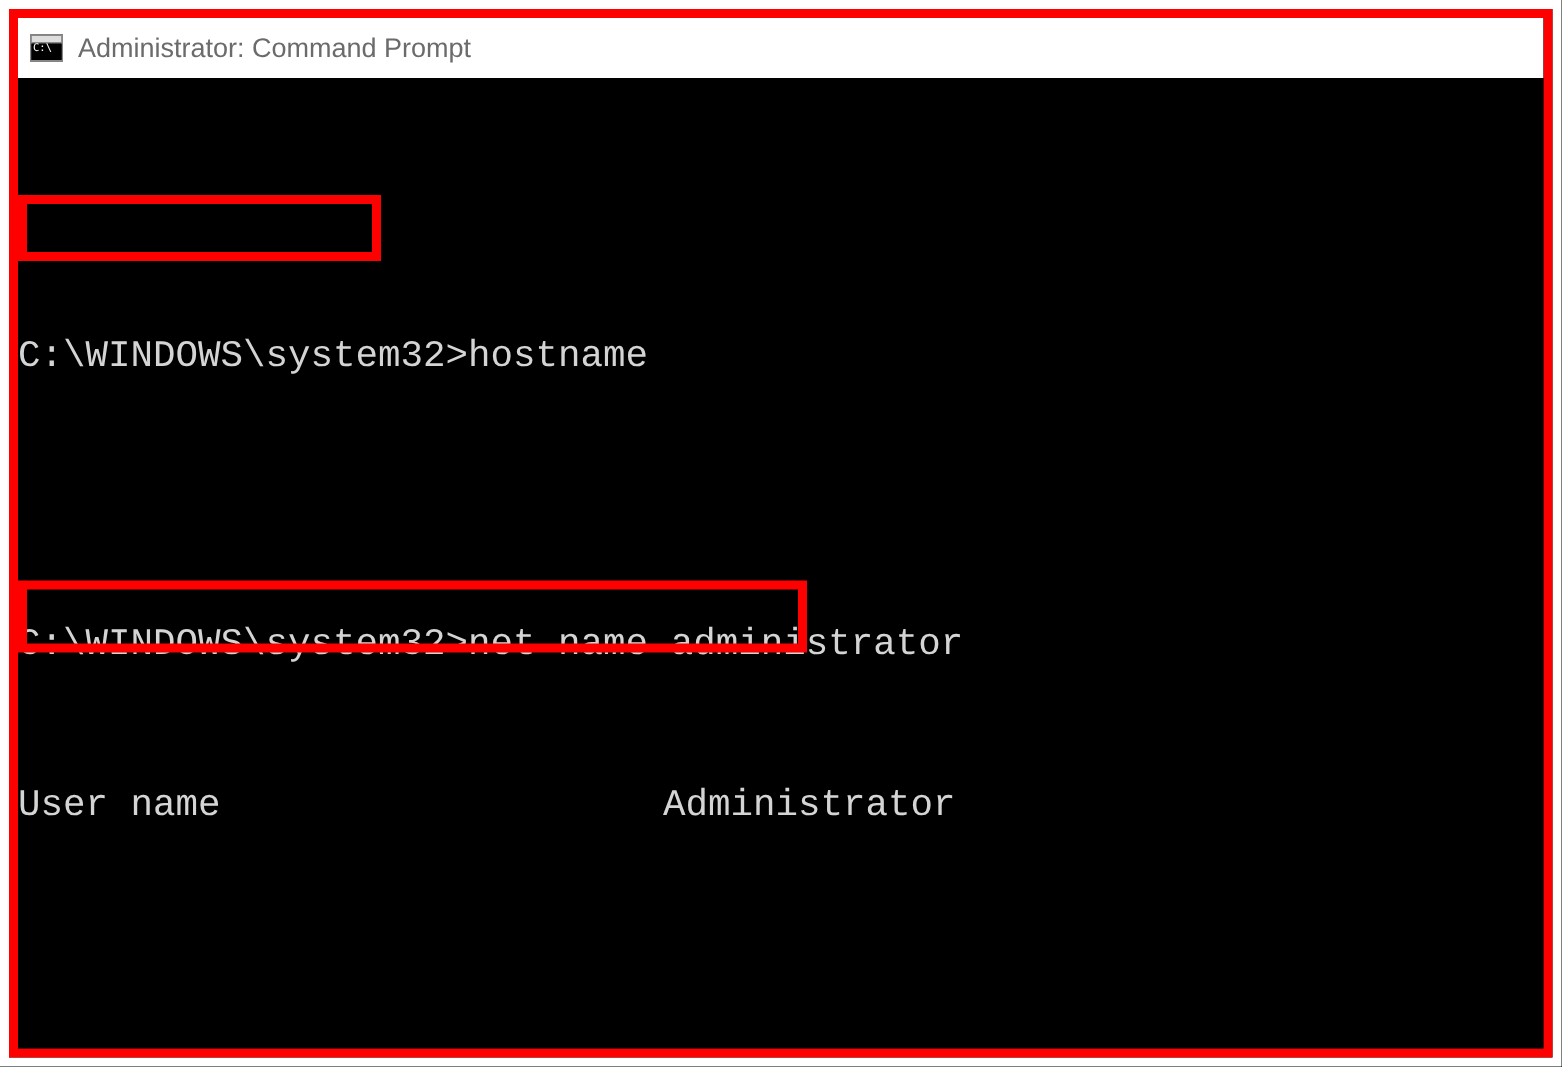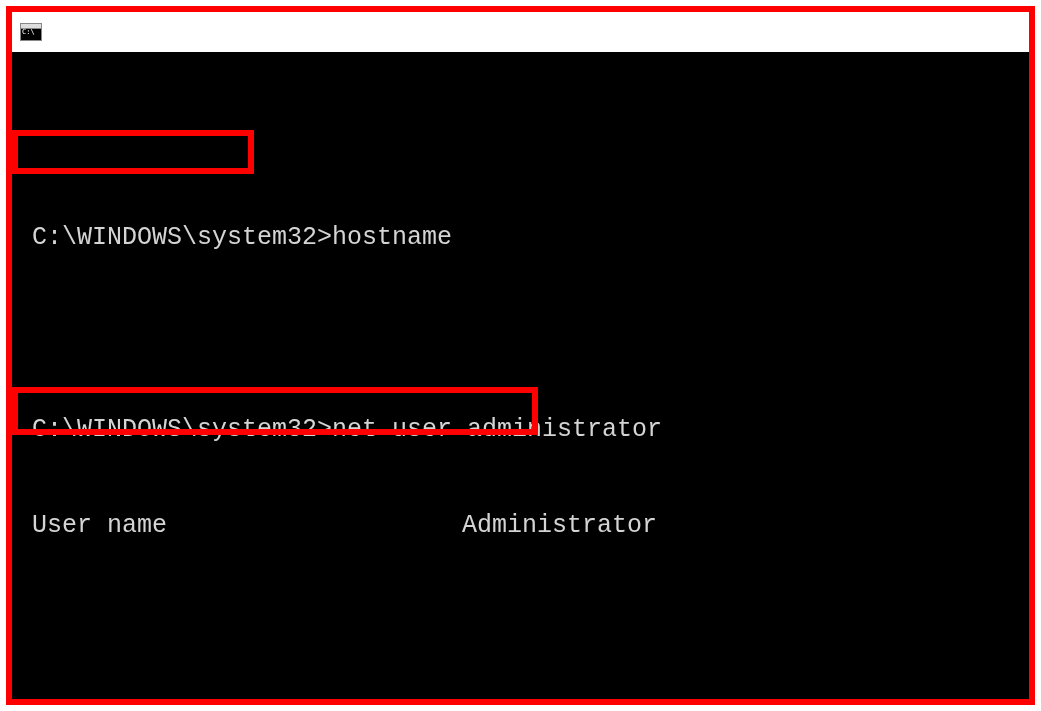--- a/index.html
+++ b/index.html
@@ -62,30 +62,31 @@
       font-family: Consolas, "Courier New", monospace;
       font-size: 25px;
       line-height: 32px;
       padding: 10px 0 0 0;
       white-space: pre;
       position: relative;
       height: calc(100% - 40px);
       overflow: hidden;
     }
     .console .line {
-      padding-left: 20px;
+      padding-left: 0;
       position: relative;
       height: 32px;
     }
     .console .blank {
       height: 32px;
     }
     .field-label {
       display: inline-block;
       width: 430px;
+      margin-top: 11px;
     }
     .highlight-box {
       position: absolute;
       border: 6px solid #ff0000;
       background: transparent;
       pointer-events: none;
     }
     .hl1 {
       left: 0px;
       top: 78px;
@@ -101,27 +102,28 @@
   </style>
 </head>
 <body>
 
 <div class="outer-frame">
   <div class="title-bar">
     <div class="cmd-icon">
       <div class="icon-top"></div>
       <div class="icon-body">C:\</div>
     </div>
+    <div class="title-text">Administrator: Command Prompt</div>
   </div>
 
   <div class="console">
     <div class="blank"></div>
     <div class="line"><span>C:\WINDOWS\system32&gt;</span><span>hostname</span></div>
     <div class="blank"></div>
-    <div class="line"><span>C:\WINDOWS\system32&gt;</span><span>net user administrator</span></div>
+    <div class="line"><span>C:\WINDOWS\system32&gt;</span><span>net name administrator</span></div>
     <div class="line"><span class="field-label">User name</span><span>Administrator</span></div>
     
     
     
     
     
     
     
     
     

